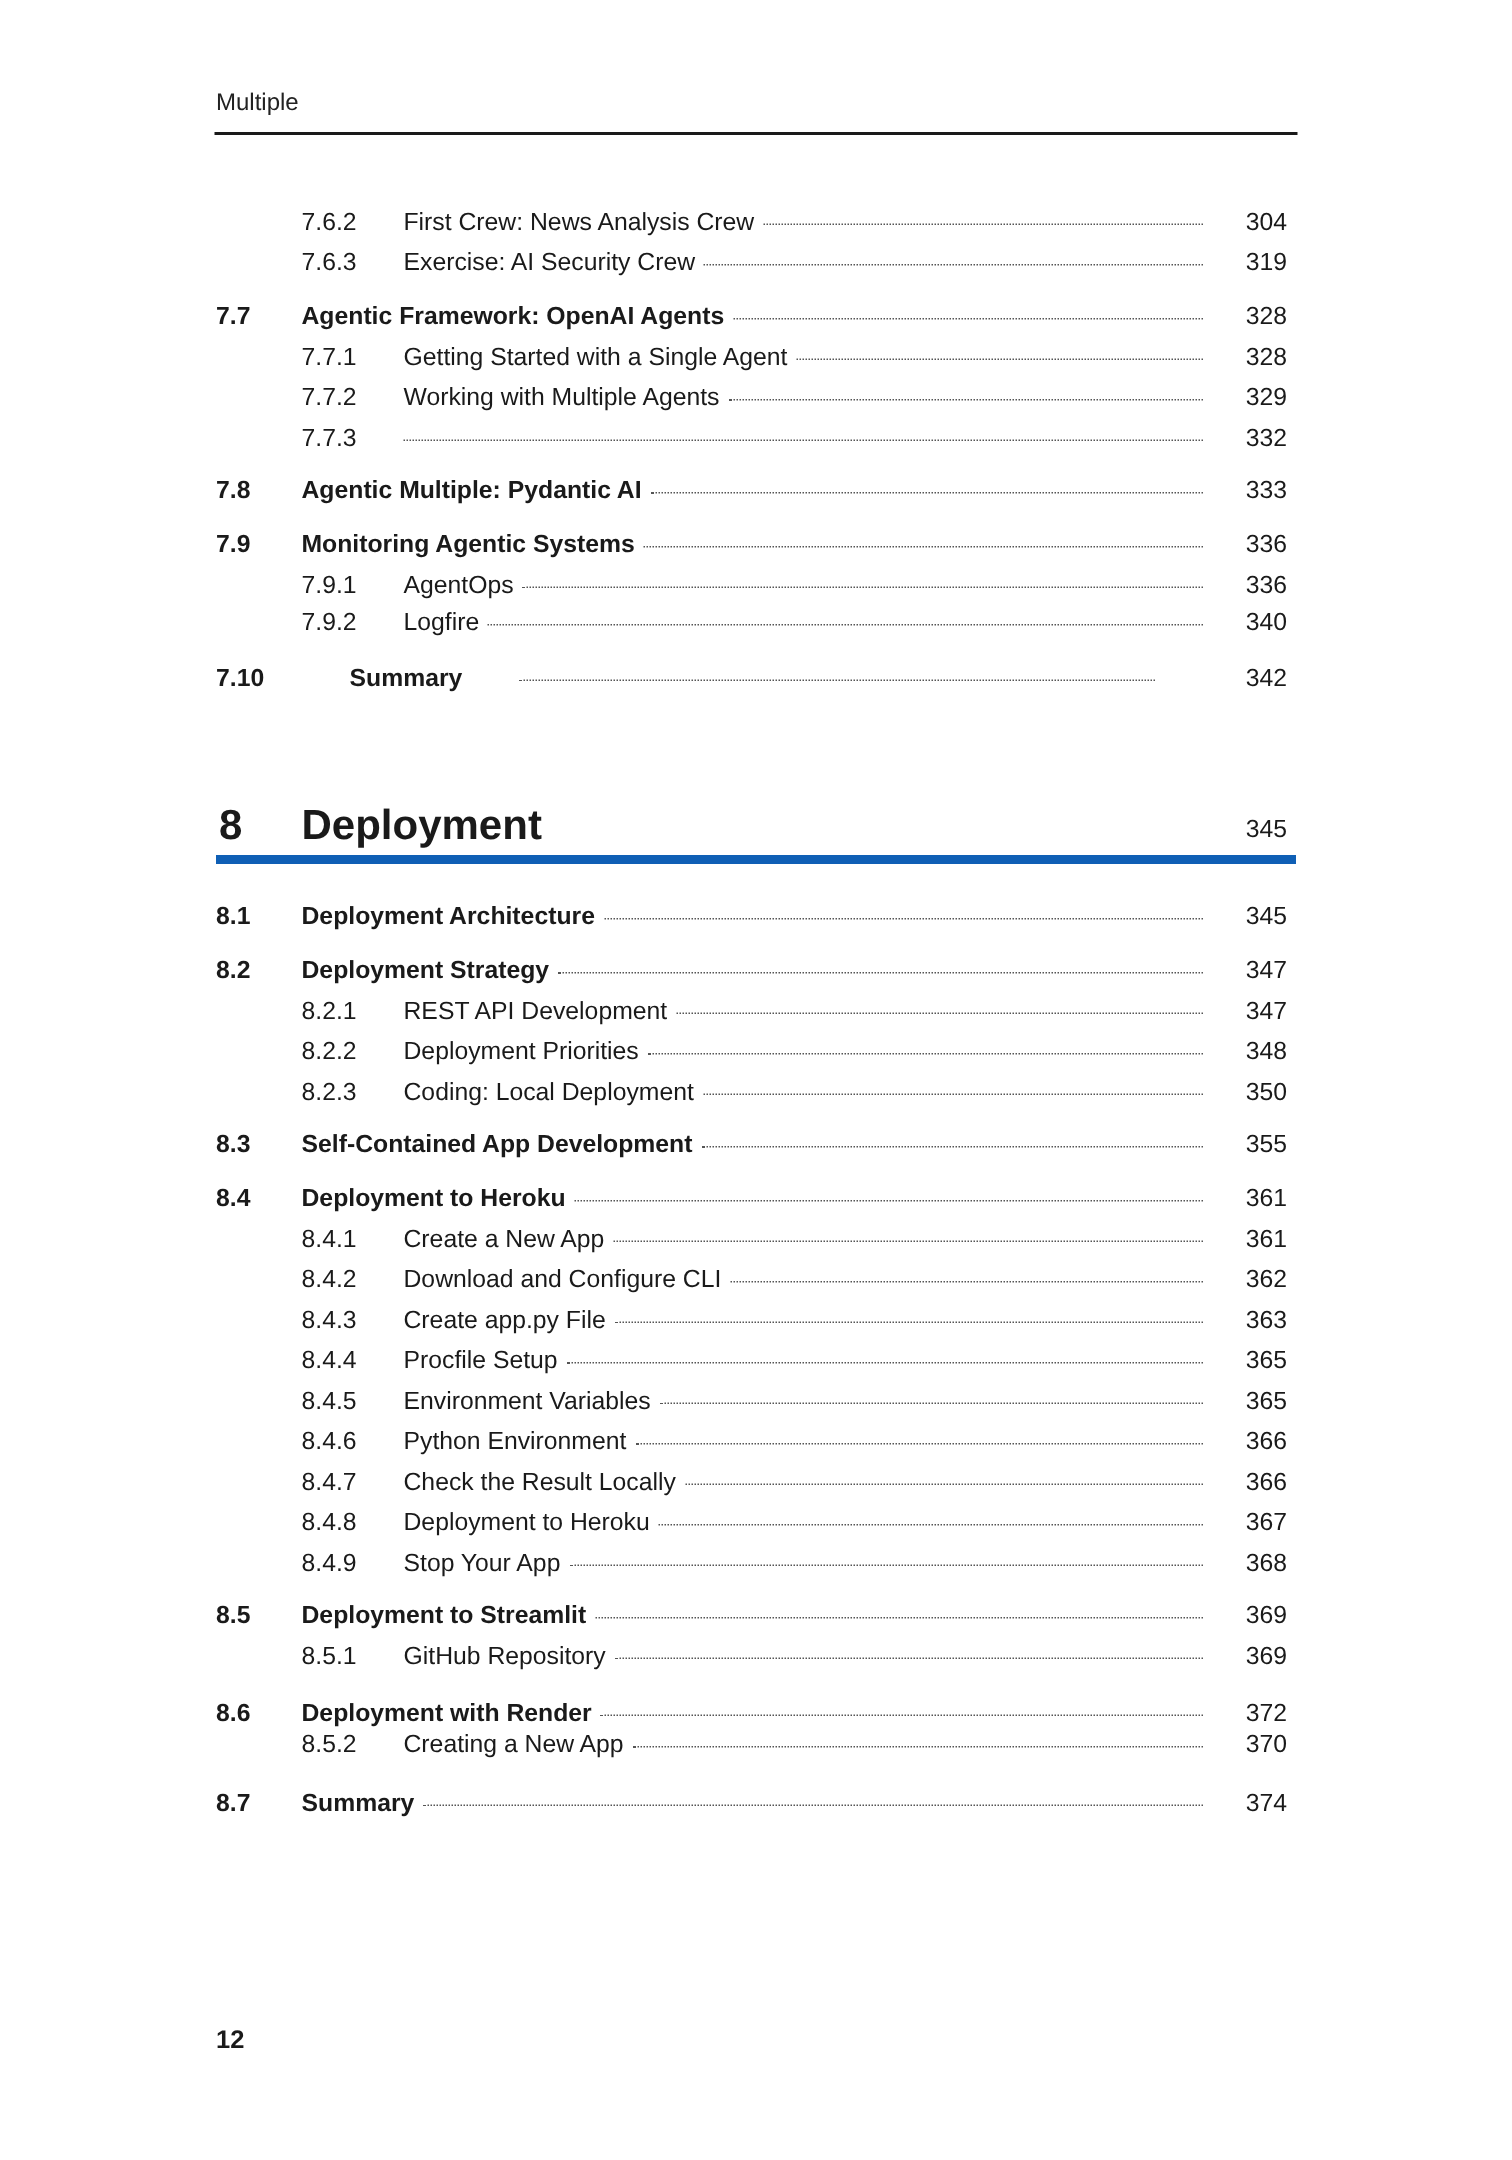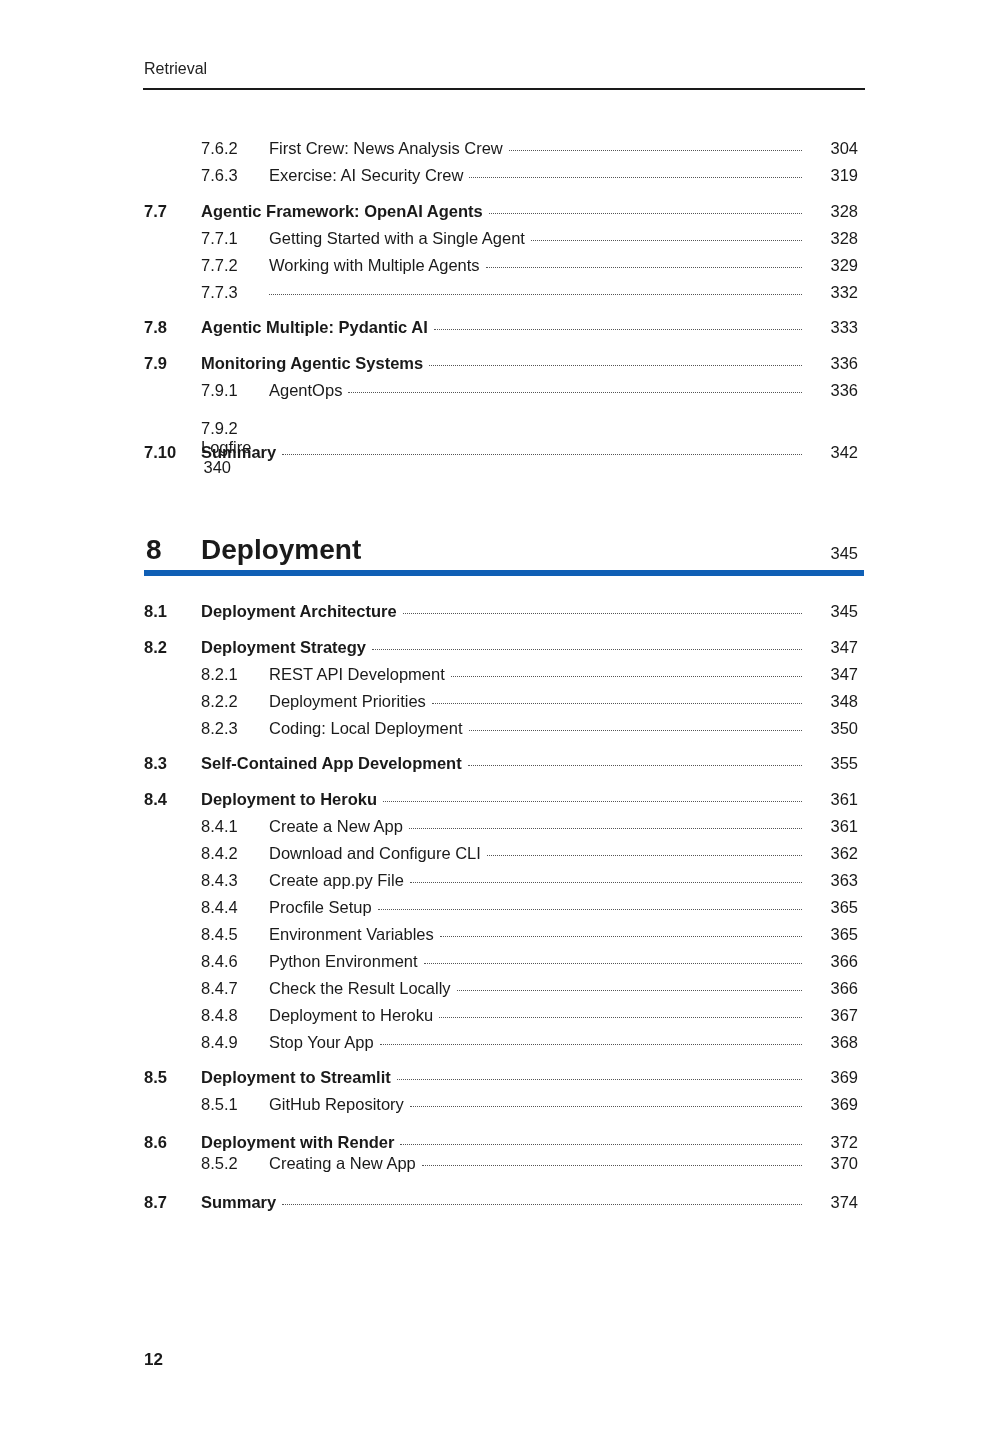--- a/index.html
+++ b/index.html
@@ -21,21 +21,21 @@
   .chapter .cnum { position: absolute; left: 2px; top: 4px; font-size: 28px; font-weight: bold; }
   .chapter .ctitle { position: absolute; left: 57px; top: 4px; font-size: 28px; font-weight: bold; }
   .chapter .cpage { position: absolute; right: 6px; top: 14px; font-size: 16.5px; }
   .chapter-rule { position: absolute; left: 144px; top: 570px; width: 720px; height: 6px; background: #0f5fb5; }
 
   .folio { position: absolute; left: 144px; top: 1350px; font-size: 17px; font-weight: bold; }
 </style>
 </head>
 <body>
 
-<div class="running-head">Retrieval</div>
+<div class="running-head">Multiple</div>
 <div class="head-rule"></div>
 
 <div class="toc" id="toc-before" style="top:0;">
     <div class="row sub" style="top: 139px;">
       <span class="num">7.6.2</span>
       <span class="title">First Crew: News Analysis Crew</span>
       <span class="leader"></span>
       <span class="page">304</span>
     </div>
     <div class="row sub" style="top: 166px;">
@@ -78,27 +78,27 @@
       <span class="title">Monitoring Agentic Systems</span>
       <span class="leader"></span>
       <span class="page">336</span>
     </div>
     <div class="row sub" style="top: 380.5px;">
       <span class="num">7.9.1</span>
       <span class="title">AgentOps</span>
       <span class="leader"></span>
       <span class="page">336</span>
     </div>
-    <div class="row sub" style="top: 419px; flex-direction: column;">
+    <div class="row sub" style="top: 406px;">
       <span class="num">7.9.2</span>
       <span class="title">Logfire</span>
       <span class="leader"></span>
       <span class="page">340</span>
     </div>
-    <div class="row sec" style="top: 443px;">
+    <div class="row sec" style="top: 443px; gap: 32px;">
       <span class="num">7.10</span>
       <span class="title">Summary</span>
       <span class="leader"></span>
       <span class="page">342</span>
     </div>
   </div>
 
 <div class="chapter">
   <span class="cnum">8</span>
   <span class="ctitle">Deployment</span>

